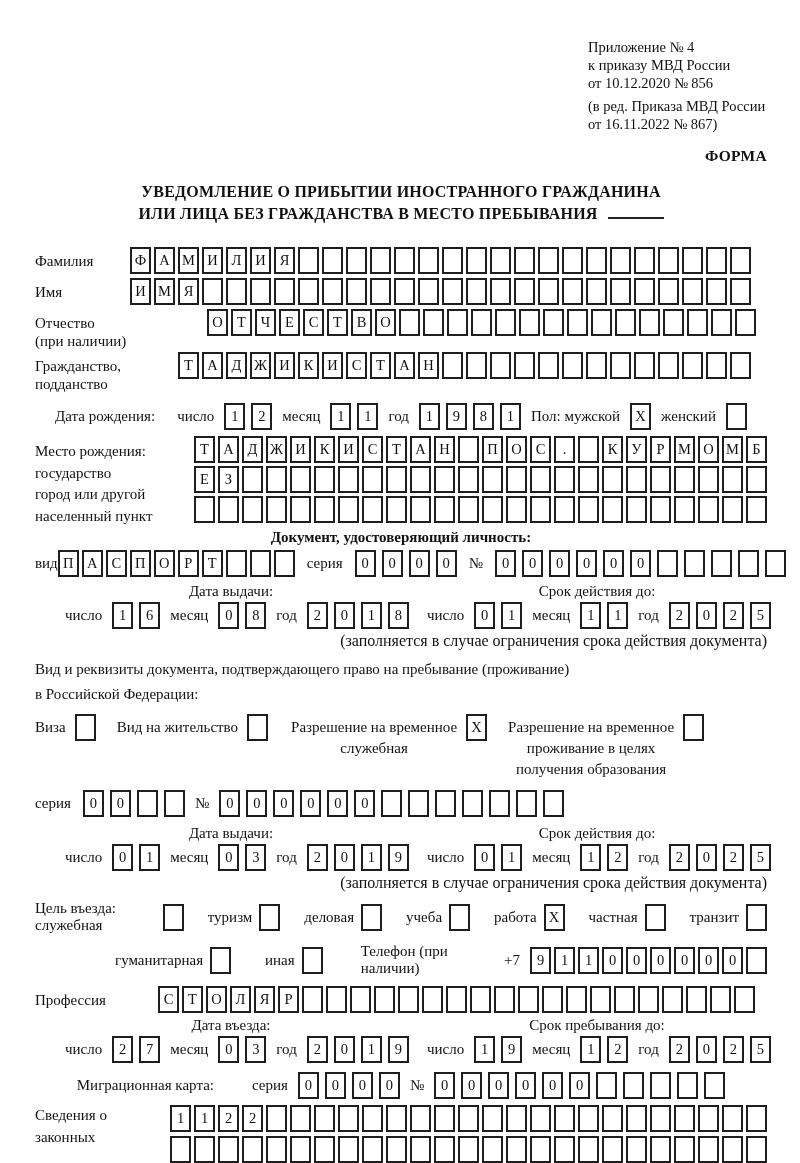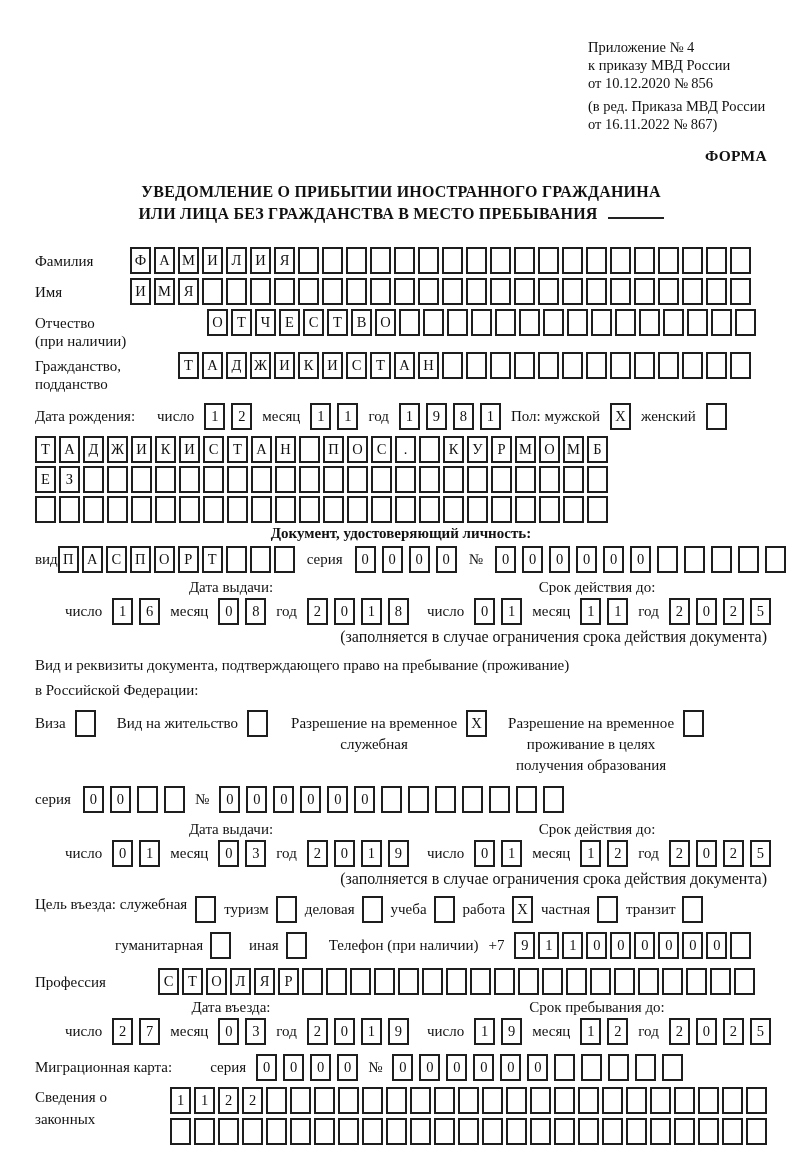--- a/index.html
+++ b/index.html
@@ -23,21 +23,21 @@
   .cell {
     flex: 0 0 auto; width: 21px; height: 27px; border: 2px solid #1e1e1e;
     display: inline-flex; align-items: center; justify-content: center;
     font-size: 14.5px; background: #fff;
   }
   .row { display: flex; align-items: flex-start; margin-bottom: 4px; }
   .row .flabel { padding-top: 5px; line-height: 18px; }
   .w95 { width: 95px; } .w123 { width: 123px; } .w143 { width: 143px; } .w170 { width: 170px; } .w172 { width: 172px; } .w76 { width: 76px; }
   .stack { display: flex; flex-direction: column; gap: 3px; }
   
-  .inline-row { display: flex; align-items: center; margin: 10px 0 6px 0; }
+  .inline-row { display: flex; align-items: center; margin: 10px 0 6px 0; justify-content: center; }
   .dcells { gap: 6px; }
   .dlabel { margin: 0 10px; }
   .dlabel.first { margin-left: 0; }
   
   .dates-row { display: flex; margin-top: 2px; }
   .date-group { }
   .dg1 { width: 392px; }
   .dg2 { width: 340px; }
   .date-heading { text-align: center; font-size: 15px; margin-bottom: 2px; }
   .date-line { display: flex; align-items: center; }
@@ -48,21 +48,21 @@
   .kind-row { display: flex; align-items: center; margin-bottom: 6px; }
   .kind-row .gap { margin: 0 12px; }
   
   .res-line { margin-top: 8px; line-height: 23px; }
   .permit-row { display: flex; align-items: flex-start; margin: 8px 0 10px 0; gap: 9px; }
   .permit-item { display: flex; align-items: flex-start; gap: 9px; }
   .permit-text { text-align: center; line-height: 21px; padding-top: 3px; }
   .series-row { display: flex; align-items: center; margin: 6px 0 8px 30px; }
   .series-row .gap { margin: 0 10px; }
   
-  .purpose-row { display: flex; align-items: flex-start; gap: 8px; margin: 8px 0 0 0; }
+  .purpose-row { display: flex; align-items: center; gap: 24px; margin: 8px 0 0 0; }
   .purpose-row.indent { margin-left: 80px; margin-top: 9px; }
   .purpose-item { display: flex; align-items: center; gap: 7px; }
   .phone-part { display: flex; align-items: center; gap: 10px; margin-left: 14px; }
   
   .reps { display: flex; margin-top: 6px; }
   .rep-label { width: 142px; line-height: 21.5px; }
   .rep-right { flex: 1; }
   .rep-right .cells { margin-bottom: 4px; }
 </style>
 </head>
@@ -236,20 +236,26 @@
         <span class="cell">8</span>
         <span class="cell">1</span>
       </span>
     <span class="dlabel">Пол: мужской</span>
     <span class="cell">X</span>
     <span class="dlabel">женский</span>
     <span class="cell"></span>
   </div>
 
   <div class="row" style="margin-bottom:0">
+    <div class="flabel w170" style="line-height:21.5px">
+      <div>Место рождения:</div>
+      <div>государство</div>
+      <div>город или другой</div>
+      <div>населенный пункт</div>
+    </div>
     <div class="stack">
       <div class="cells">
           <span class="cell">Т</span>
           <span class="cell">А</span>
           <span class="cell">Д</span>
           <span class="cell">Ж</span>
           <span class="cell">И</span>
           <span class="cell">К</span>
           <span class="cell">И</span>
           <span class="cell">С</span>

